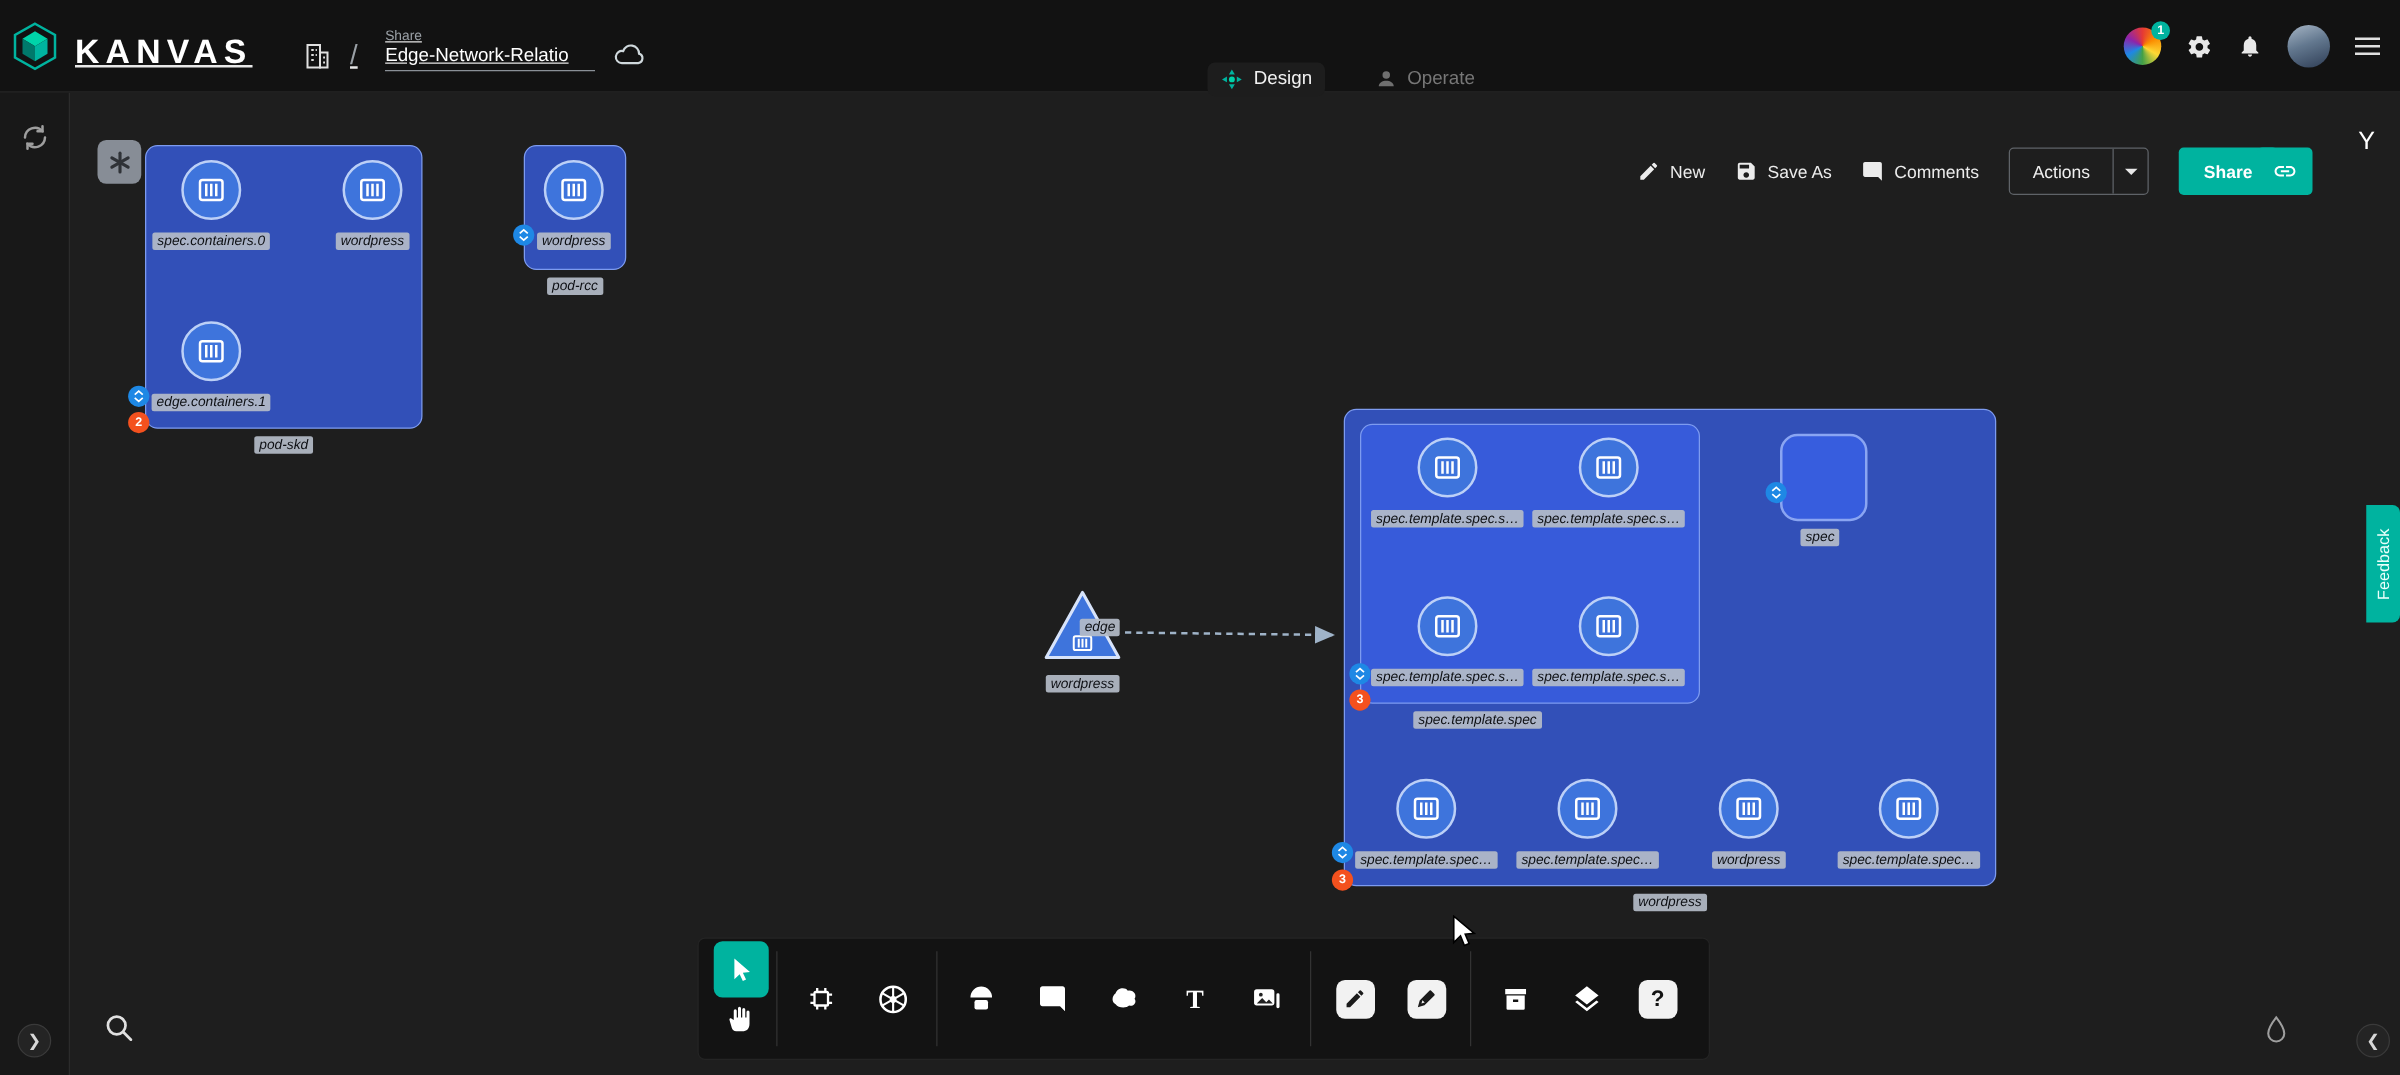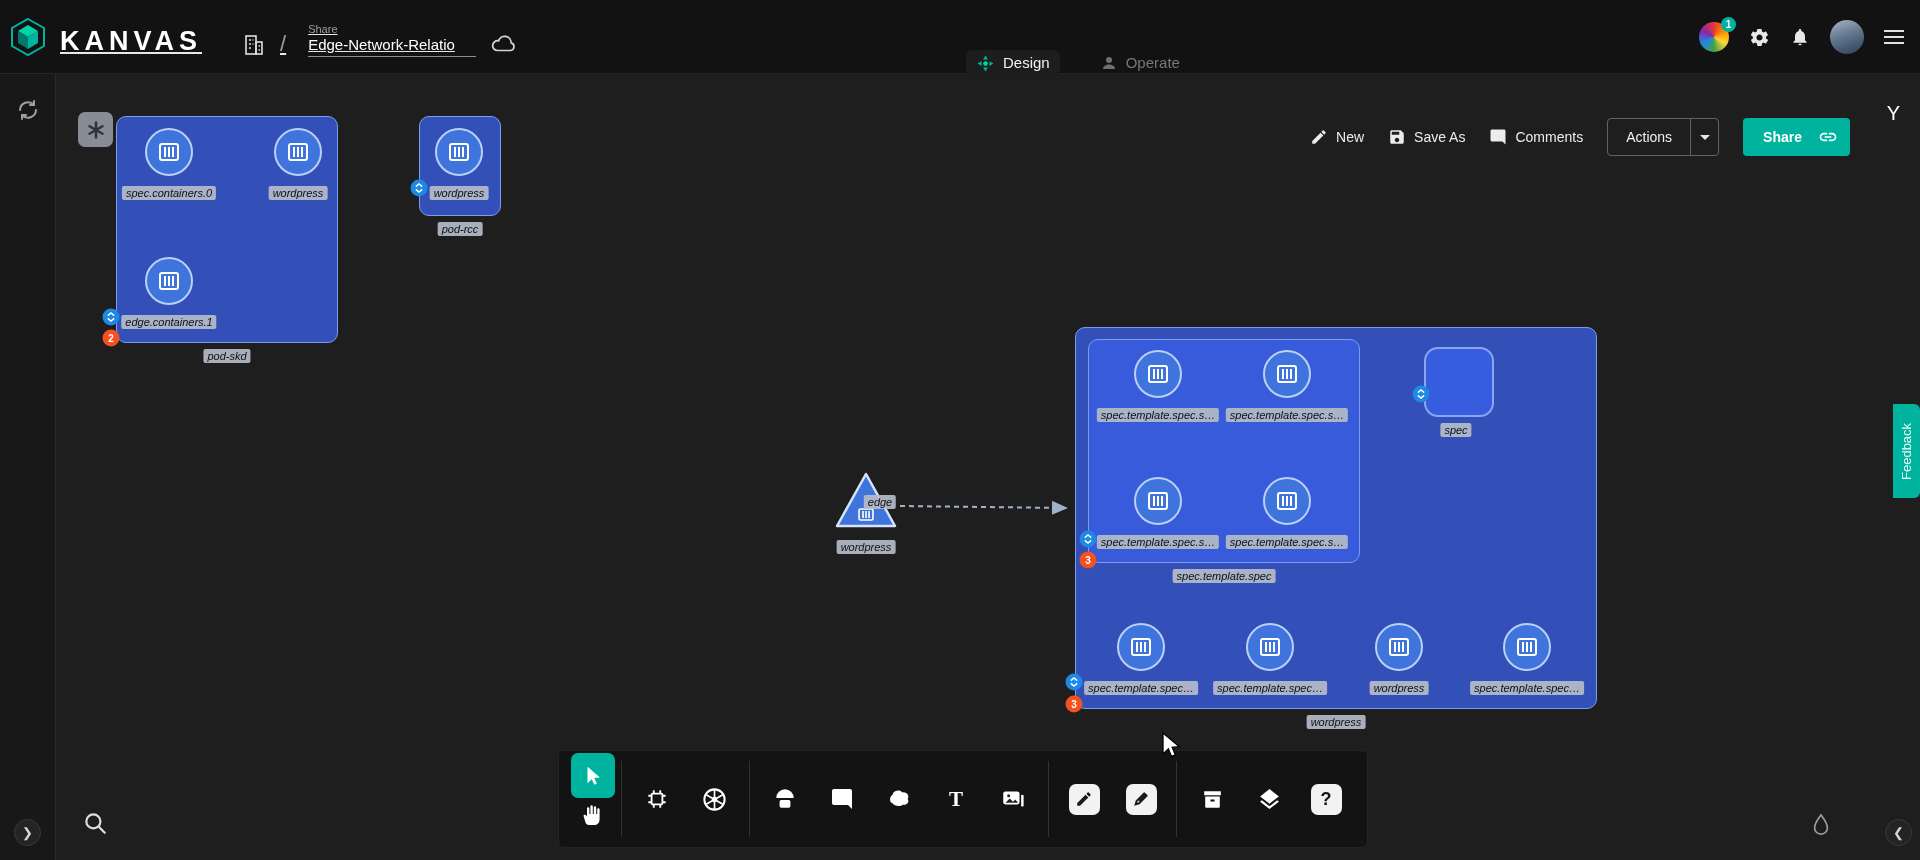--- a/index.html
+++ b/index.html
@@ -216,21 +216,21 @@
       </defs>
     <line x1="900" y1="506" x2="1066" y2="508" stroke="#9fb3c8" stroke-width="2" stroke-dasharray="5 4" marker-end="url(#arrowhead)"></line>
       </svg>
   <div class="cgroup" style="left: 116px; top: 116px; width: 222px; height: 227px;"></div>
       <div class="chip" style="left: 227px; top: 356px;">pod-skd</div>
       <div class="cgroup" style="left: 419px; top: 116px; width: 82px; height: 100px;"></div>
       <div class="chip" style="left: 460px; top: 229px;">pod-rcc</div>
       <div class="cgroup" style="left: 1075px; top: 327px; width: 522px; height: 382px;"></div>
       <div class="chip" style="left: 1336px; top: 722px;">wordpress</div>
       <div class="cgroup" style="left: 1088px; top: 339px; width: 272px; height: 224px;"></div>
-      <div class="chip" style="left: 1224px; top: 576px;">spec.template.spec</div>
+      <div class="chip" style="left: 1182px; top: 576px;">spec.template.spec</div>
       <div class="chip" style="left: 169px; top: 193px;">spec.containers.0</div>
       <div class="cnode" style="left: 145px; top: 128px;">
         <svg width="26" height="26" viewBox="0 0 26 26">
           <rect x="4" y="5" width="18" height="16" rx="2" fill="none" stroke="#fff" stroke-width="2"></rect>
           <g stroke="#fff" stroke-width="2">
             <line x1="9" y1="8" x2="9" y2="18"></line>
             <line x1="13" y1="8" x2="13" y2="18"></line>
             <line x1="17" y1="8" x2="17" y2="18"></line>
           </g>
         </svg>

